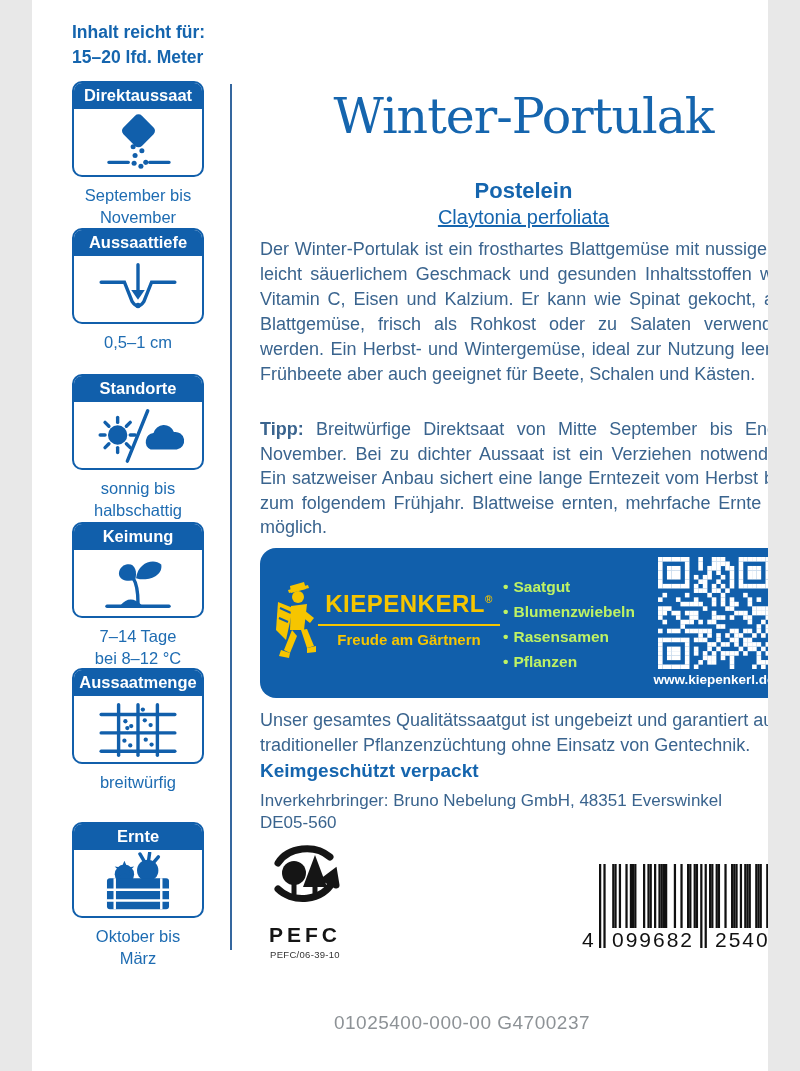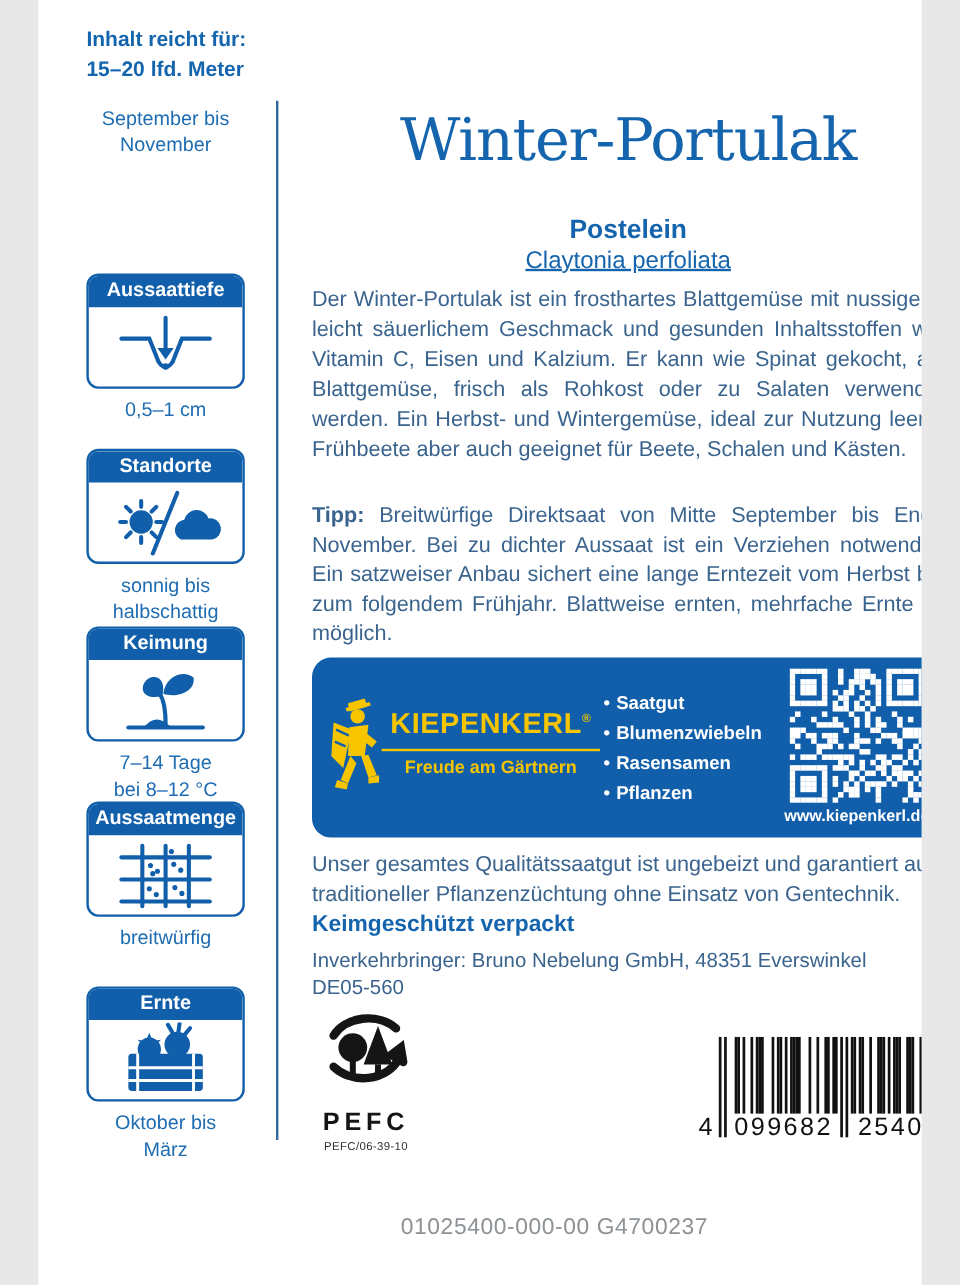--- a/index.html
+++ b/index.html
@@ -43,21 +43,21 @@
   
   .banner{position:absolute;top:548px;left:0;width:527px;height:150px;
     background:var(--blue);border-radius:16px;}
   .kk-man{position:absolute;left:16px;top:30px;}
   .kk-text{position:absolute;left:58px;top:42px;width:182px;text-align:center;}
   .kk-brand{color:var(--yellow);font-weight:bold;font-size:24px;letter-spacing:.5px;white-space:nowrap;}
   .kk-reg{font-size:10px;vertical-align:super;}
   .kk-rule{margin-top:6px;height:2px;background:var(--yellow);}
   .kk-slogan{margin-top:5px;color:var(--yellow);font-weight:bold;font-size:15px;white-space:nowrap;}
   .products{position:absolute;left:243px;top:26px;}
-  .product-item{color:#ffffff;font-weight:bold;font-size:15.5px;line-height:25px;white-space:nowrap;}
+  .product-item{color:#bef264;font-weight:bold;font-size:15.5px;line-height:25px;white-space:nowrap;}
   .product-item .marker{margin-right:5px;}
   .qr-box{position:absolute;left:398px;top:9px;width:112px;height:112px;}
   .qr-box svg{display:block;}
   .banner-url{position:absolute;left:374px;top:124px;width:160px;text-align:center;
     color:#fff;font-weight:bold;font-size:13.5px;}
   
   .quality{position:absolute;top:708px;left:0;width:527px;
     font-size:18px;line-height:25px;color:var(--blue-body);}
   .packed{position:absolute;top:760px;left:0;width:527px;
     font-size:19px;font-weight:bold;color:var(--blue-title);}
@@ -84,20 +84,35 @@
 
 <div class="page">
 
   <div class="sidebar-intro">
     <div>Inhalt reicht für:</div>
     <div>15–20 lfd. Meter</div>
   </div>
   <div class="divider"></div>
 
   <div class="info-group g1">
+    <div class="info-card">
+      <div class="card-header">Direktaussaat</div>
+      <div class="card-icon">
+        <svg width="132" height="62" viewBox="0 0 132 62">
+          <rect class="icon-fill" x="53" y="6" width="27" height="27" rx="5" transform="rotate(45 66.5 19.5)"></rect>
+          <circle class="icon-fill" cx="61" cy="36" r="2.6"></circle>
+            <circle class="icon-fill" cx="70" cy="40" r="2.6"></circle>
+          <circle class="icon-fill" cx="63" cy="45" r="2.6"></circle>
+          <path class="icon-blue" d="M36 52 H56 M78 52 H98"></path>
+          <circle class="icon-fill" cx="62" cy="53" r="2.6"></circle>
+            <circle class="icon-fill" cx="69" cy="56" r="2.6"></circle>
+          <circle class="icon-fill" cx="74" cy="52" r="2.6"></circle>
+        </svg>
+      </div>
+    </div>
     <div class="card-caption">September bis
 November</div>
   </div>
 
   <div class="info-group g2">
     <div class="info-card">
       <div class="card-header">Aussaattiefe</div>
       <div class="card-icon">
         <svg width="132" height="62" viewBox="0 0 132 62">
           <path class="icon-blue" d="M28 24 H52 L60 44 Q66 53 72 44 L80 24 H104"></path>

